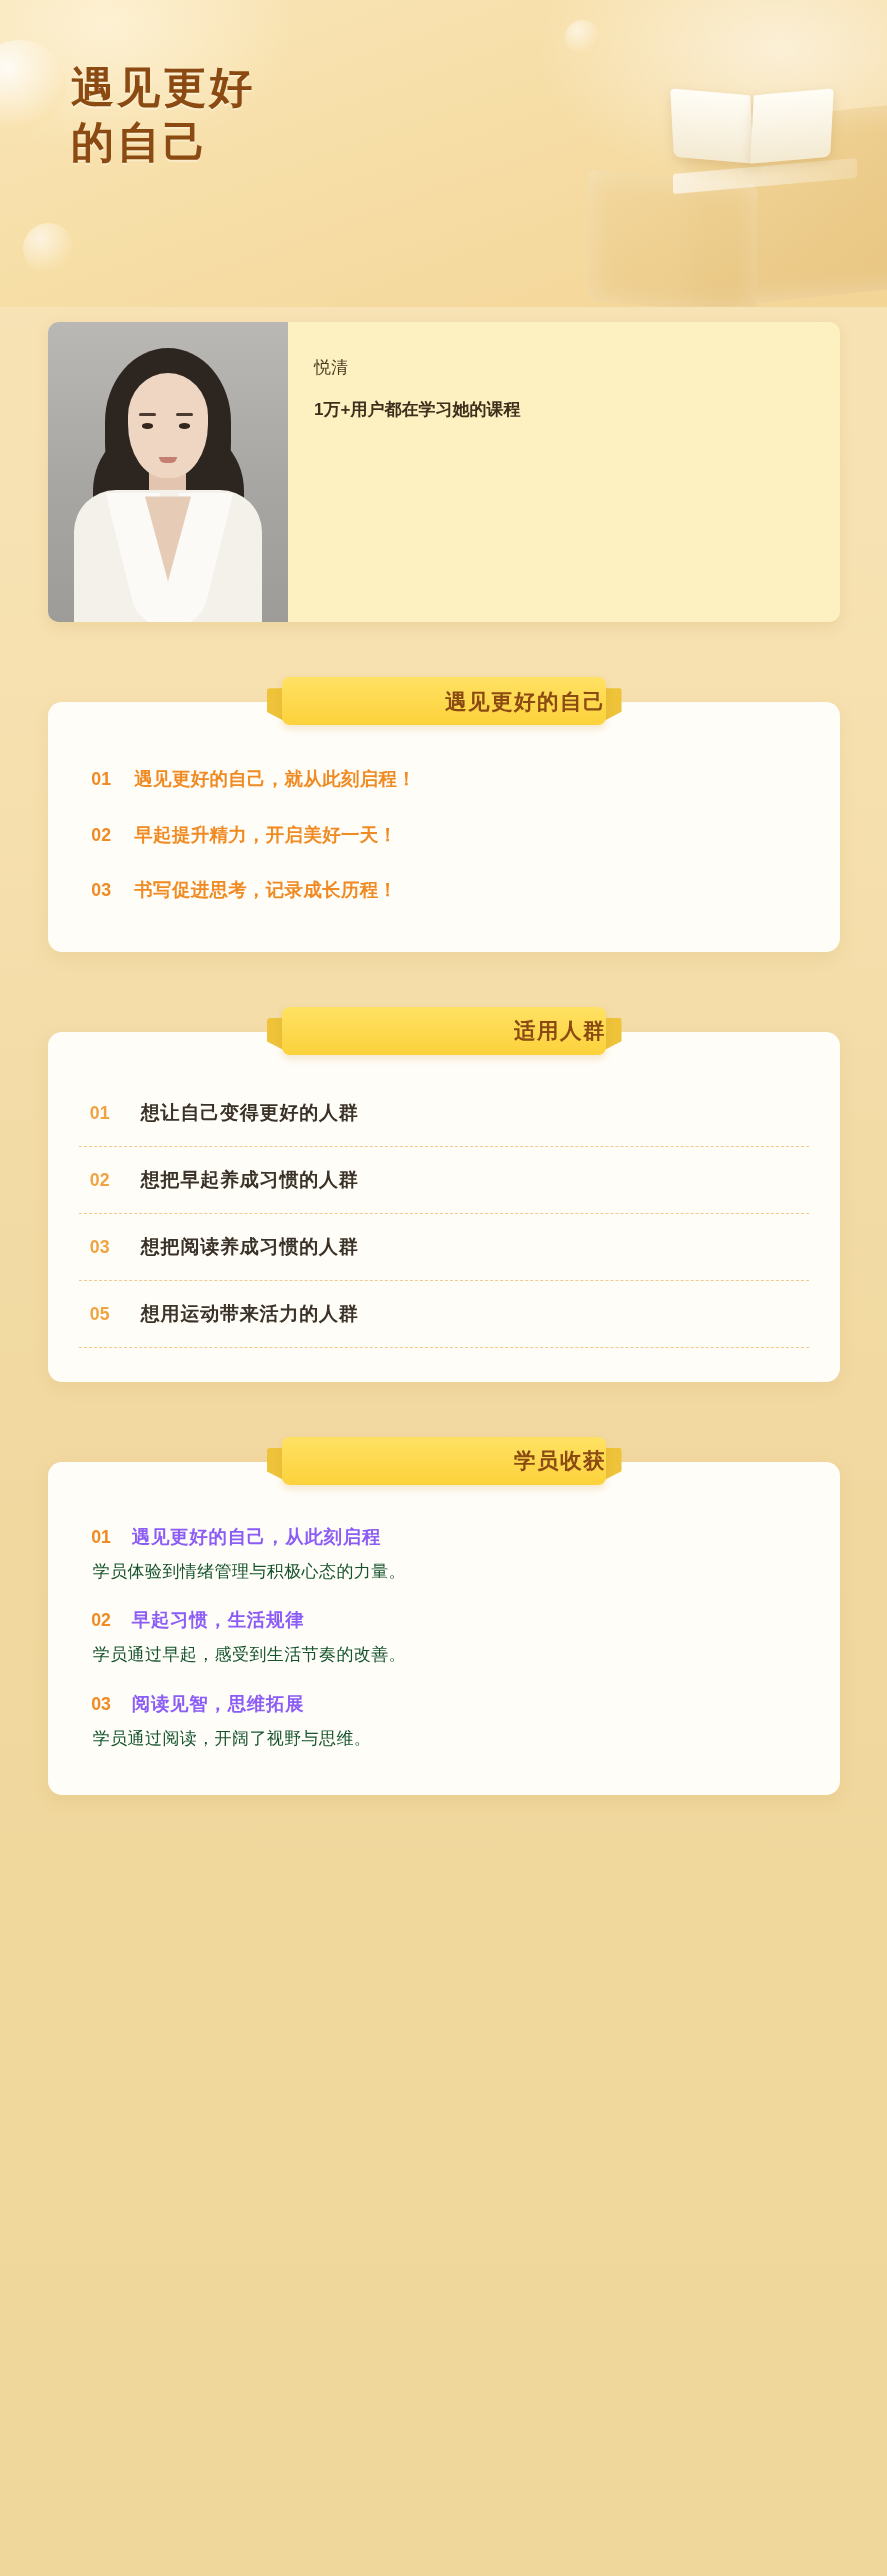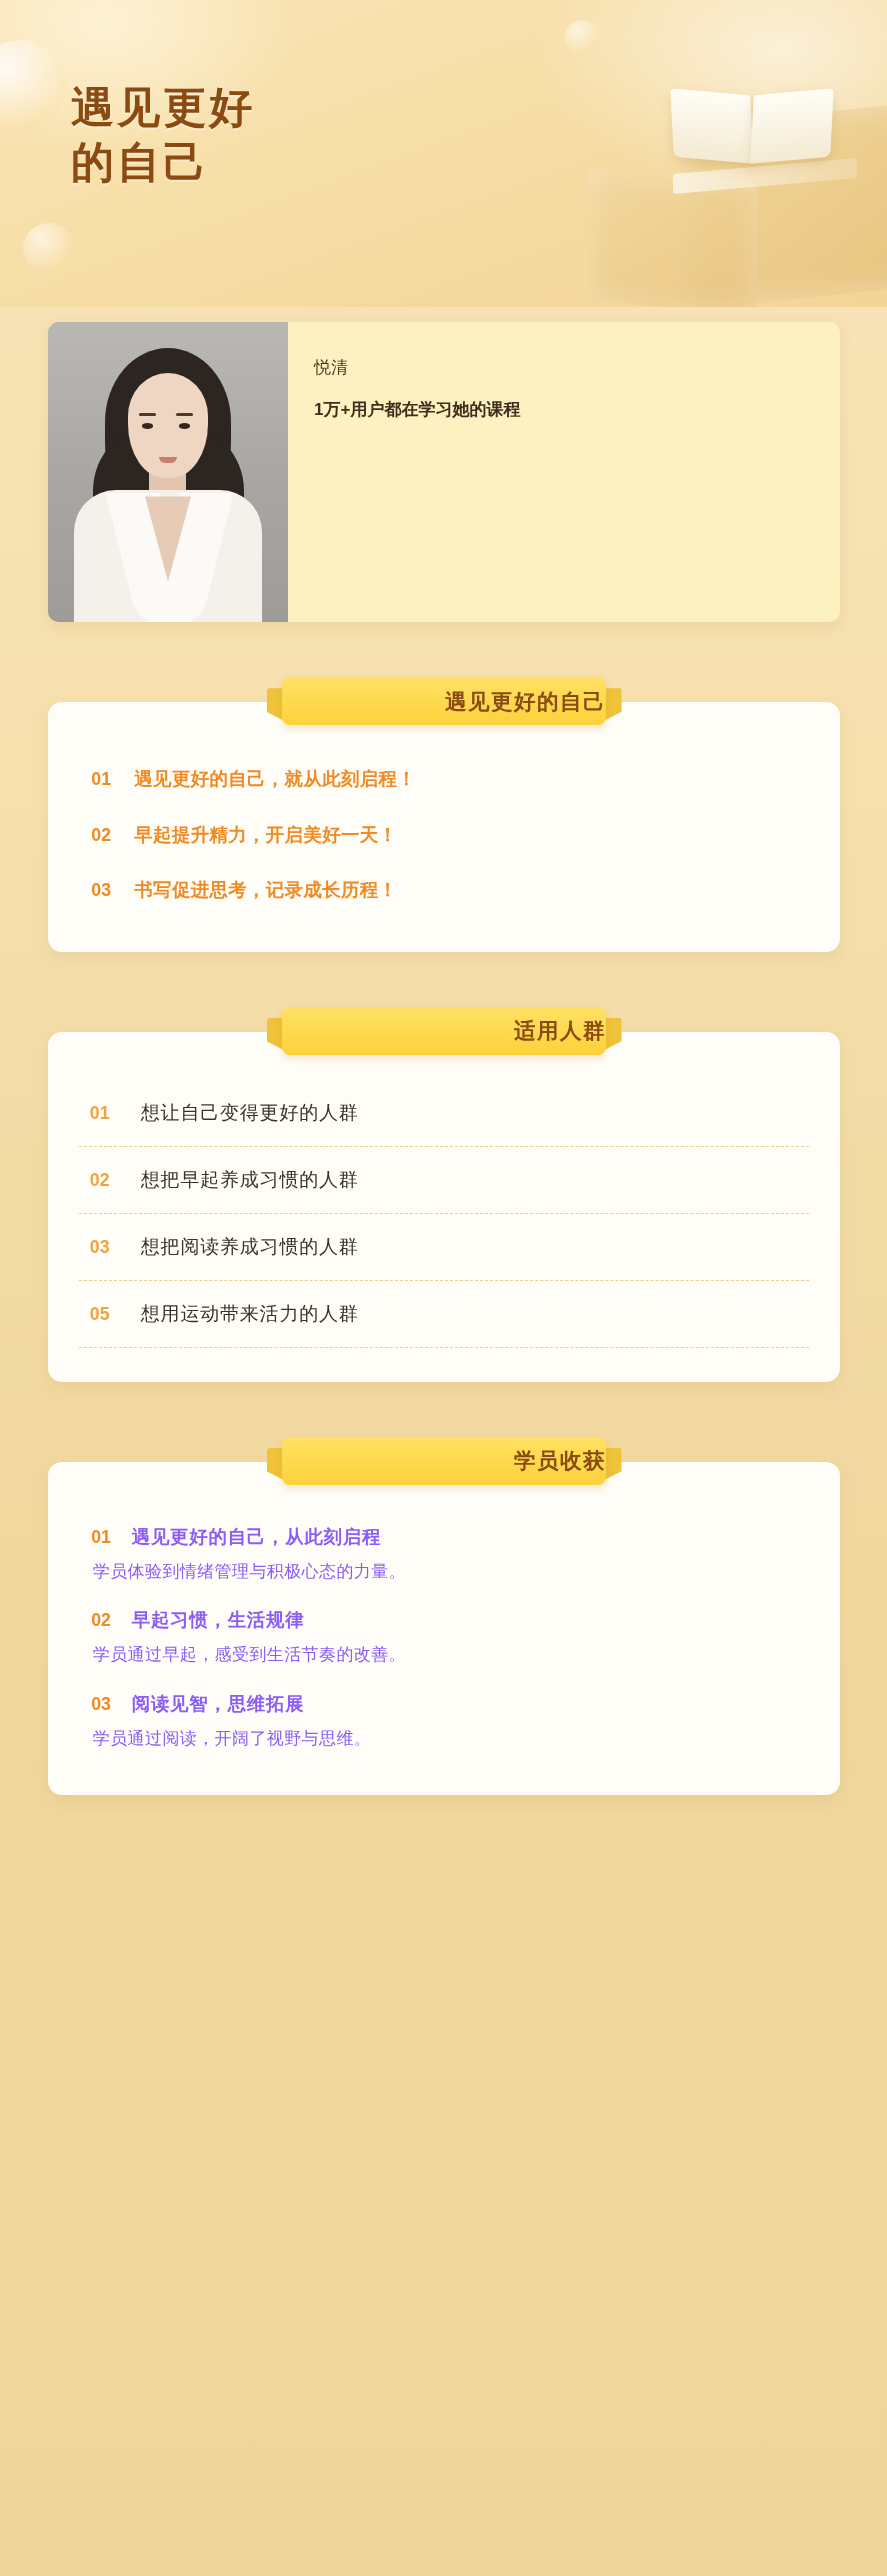--- a/index.html
+++ b/index.html
@@ -51,21 +51,21 @@
   }
   .hero .book .pgL { left: 0; transform: skewY(8deg) rotate(-3deg); border-radius: 4.6px 1.5px 1.5px 6.1px; }
   .hero .book .pgR { left: 80px; transform: skewY(-8deg) rotate(3deg); border-radius: 1.5px 4.6px 6.1px 1.5px; }
   .hero .shelf {
     position: absolute; right: 31px; top: 166px; width: 184px; height: 20px;
     background: linear-gradient(90deg, rgba(255,255,255,.65), rgba(255,255,255,.2));
     border-radius: 3.1px; transform: skewY(-5deg);
   }
 
   .hero-title {
-    position: absolute; left: 71px; top: 80px;
+    position: absolute; left: 71px; top: 60px;
     font-size: 43px; font-weight: bold; color: #8a4a12;
     letter-spacing: 3.1px; line-height: 1.28;
     text-shadow: 0 1.5px 0 rgba(255,255,255,.35);
   }
   .hero-title span { display: block; }
 
   
   .teacher-card {
     position: relative;
     margin: 15.4px 48px 0 48px;
@@ -156,28 +156,28 @@
 
   
   .hl-row { display: flex; align-items: baseline; padding: 15.4px 12.3px; }
   .hl-num { font-size: 17.7px; font-weight: bold; color: #f08a22; width: 43px; flex: 0 0 43px; }
   .hl-text { font-size: 18.4px; font-weight: bold; color: #f08a22; letter-spacing: 0.4px; }
 
   
   .aud-row { display: flex; align-items: baseline; padding: 20px 10.8px 20px 10.8px; border-bottom: 1.5px dashed #f2c98e; }
   .aud-row:last-child { border-bottom: 1.5px dashed #f2c98e; }
   .aud-num { font-size: 17.7px; font-weight: bold; color: #f0a340; width: 51px; flex: 0 0 51px; }
-  .aud-text { font-size: 19px; font-weight: normal; color: #3a3228; letter-spacing: 0.8px; }
+  .aud-text { font-size: 19px; font-weight: bold; color: #3a3228; letter-spacing: 0.8px; }
 
   
   .gain-item { padding: 14px 7.7px 10.8px 7.7px; }
   .gain-head { display: flex; align-items: baseline; margin-bottom: 10.8px; }
   .gain-num { font-size: 17.7px; font-weight: bold; color: #f08a22; width: 45px; flex: 0 0 45px; padding-left: 4.6px; }
   .gain-title { font-size: 18.4px; font-weight: bold; color: #8b5cf6; letter-spacing: 0.8px; }
-  .gain-desc { font-size: 17px; color: #8b5cf6; padding-left: 6.1px; letter-spacing: 0.4px; }
+  .gain-desc { font-size: 17px; color: #14532d; padding-left: 6.1px; letter-spacing: 0.4px; }
 
   .bottom-space { height: 61px; }
 </style>
 </head>
 <body>
 
 <div class="page">
 
   <div class="hero">
     <div class="blob b1"></div>

